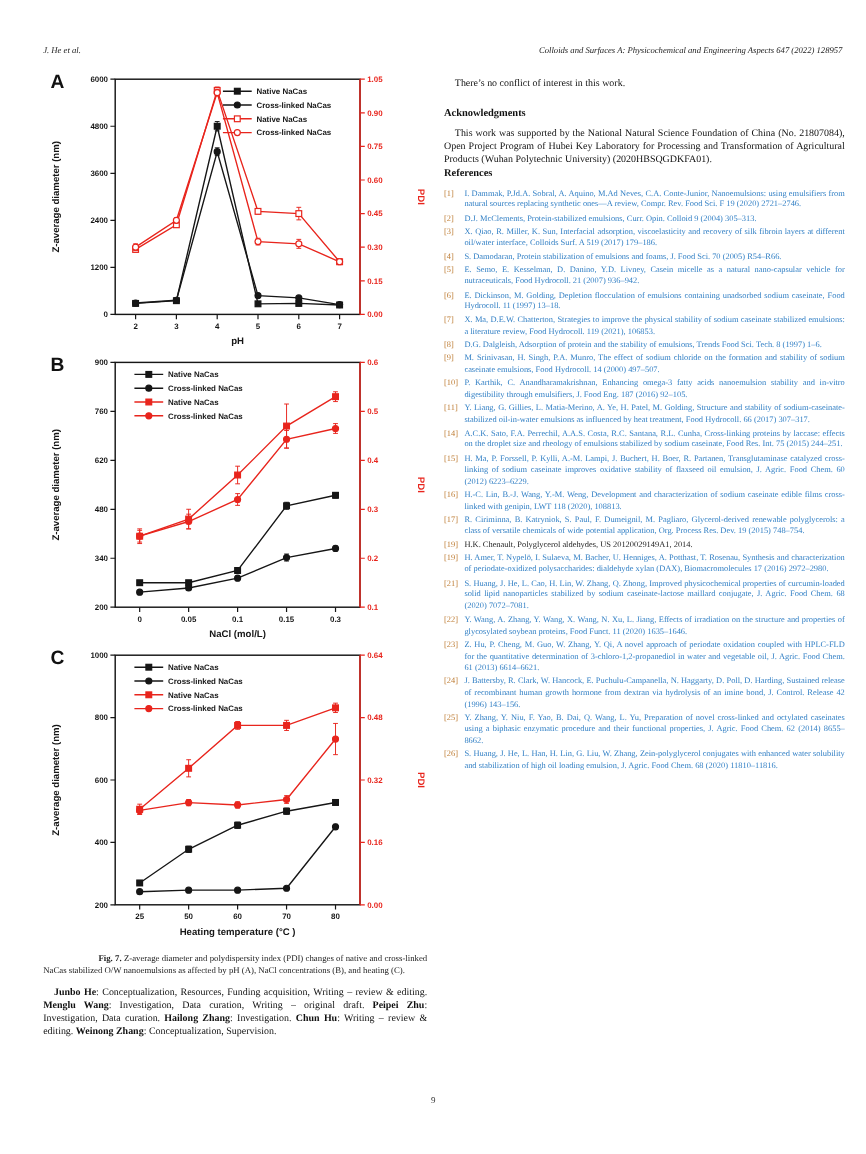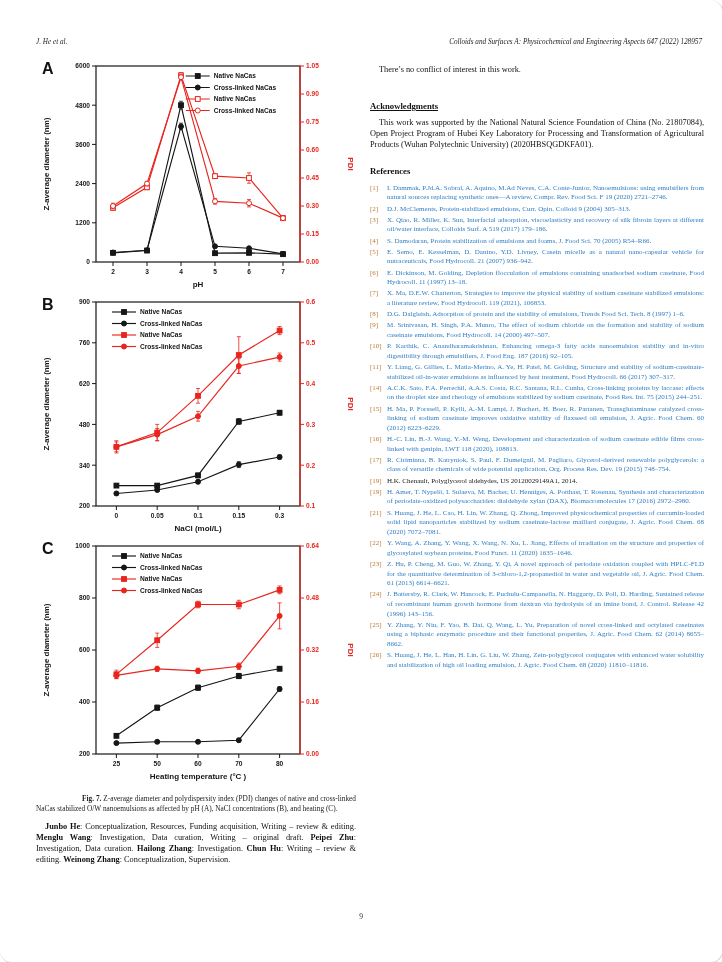--- a/index.html
+++ b/index.html
@@ -1,35 +1,35 @@
 <!DOCTYPE html>
 <html><head>
 <meta charset="utf-8">
 <style>
   html,body{margin:0;padding:0;background:#fff;}
   #page{position:relative;width:722px;height:962px;background:#fff;
         border-right:1px solid #d9d9d9;border-bottom:1px solid #d9d9d9;
-        font-family:"Liberation Serif",serif;color:#111;overflow:hidden;border-radius:12px;}
+        font-family:"Liberation Serif",serif;color:#111;overflow:hidden;}
   
   .hdr{position:absolute;top:38px;left:36px;right:20px;display:flex;justify-content:space-between;
        font-style:italic;font-size:7.2px;color:#222;}
   
   #leftcol{position:absolute;left:36px;top:56px;width:320px;}
   #rightcol{position:absolute;left:370px;top:58px;width:334px;}
   .figblock{position:relative;width:320px;}
   .panel-letter{position:absolute;left:6px;top:4px;font-family:"Liberation Sans",sans-serif;
                 font-weight:bold;font-size:16px;color:#111;}
   .caption{margin-top:10px;font-size:7.3px;line-height:1.38;text-align:justify;color:#222;}
   .caption b{font-weight:bold;margin-left:46px;}
   .sec-h{font-size:8.7px;font-weight:bold;margin:0 0 0 0;color:#111;}
   .body-p{font-size:8.3px;line-height:1.32;text-align:justify;margin:7px 0 0 0;text-indent:9px;}
   .credit-p{font-size:8.3px;line-height:1.32;text-align:justify;margin:8px 0 0 0;text-indent:9px;}
   .credit-p b{font-weight:bold;}
-  .mt14{margin-top:25px;text-decoration:underline;}
-  .mt16{margin-top:15px;}
+  .mt14{margin-top:13px;}
+  .mt16{}
   
   #reflist{margin-top:8px;}
   .ref{display:flex;font-size:7px;line-height:1.38;margin-bottom:1.5px;}
   .ref .num{width:17px;flex:0 0 17px;color:#bd7b32;}
   .ref .txt{flex:1;text-align:justify;}
   .ref .txt.link{color:#2f7ec4;}
   .ref .txt.plain{color:#1a1a1a;}
   .pageno{position:absolute;left:0;right:0;top:912px;text-align:center;font-size:7.5px;color:#333;}
   svg text{font-family:"Liberation Sans",sans-serif;font-weight:bold;}
 </style>

